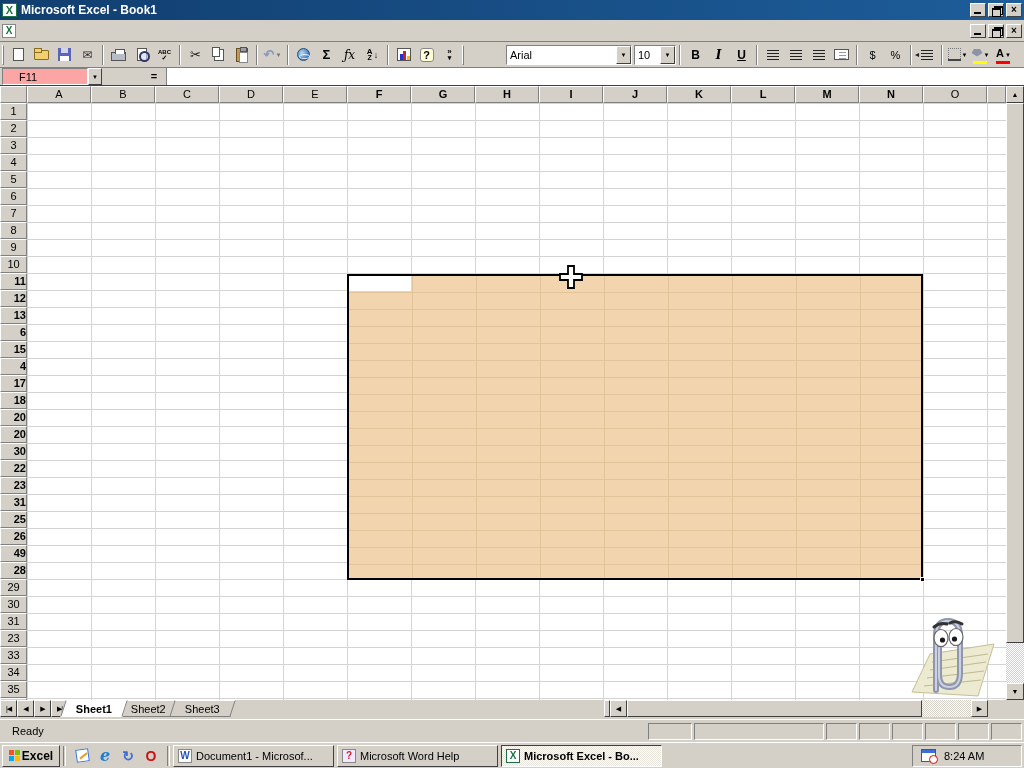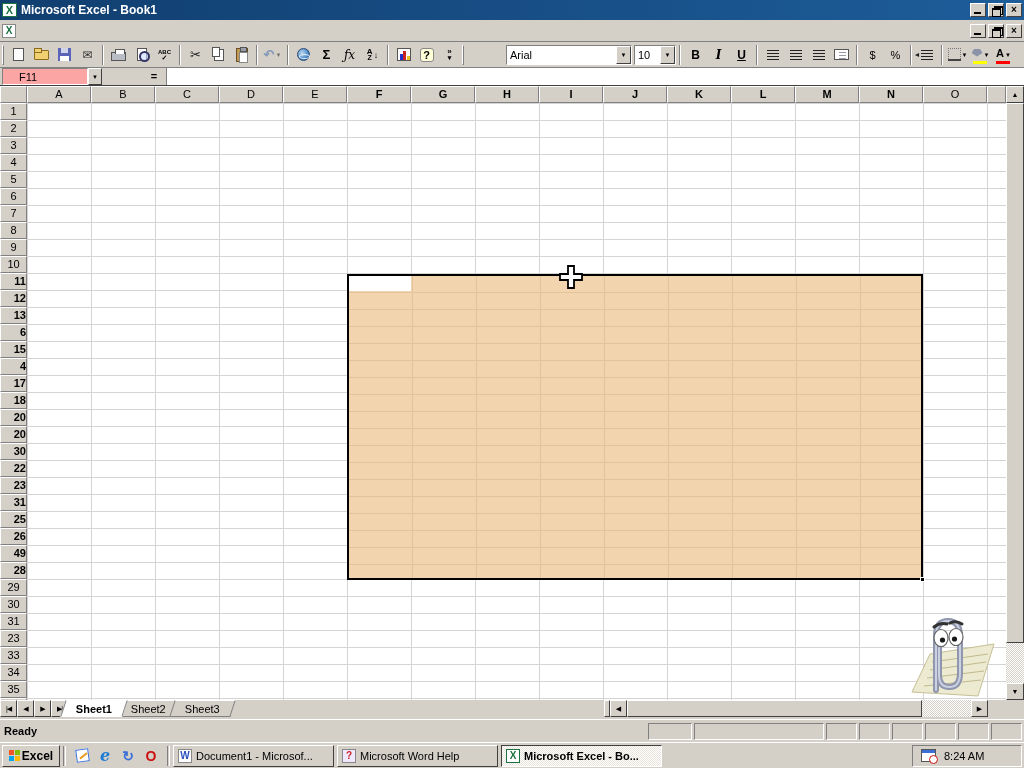--- a/index.html
+++ b/index.html
@@ -140,21 +140,21 @@
   .sheettab.active .lbl { font-weight:bold; }
   #hscroll { position:absolute; left:604px; top:700px; width:402px; height:17px; display:flex; }
   .hsplit { width:6px; height:17px; background:#d4d0c8; border:1px solid; border-color:#fff #404040 #404040 #fff; flex:0 0 auto; }
   #hthumb { width:295px; height:17px; background:#d4d0c8; border:1px solid; border-color:#fff #404040 #404040 #fff; flex:0 0 auto; }
   #htrack { flex:1; height:17px; }
 
   
   #statusbar { position:absolute; left:0; top:719px; width:1024px; height:23px; background:#d4d0c8;
     border-top:1px solid #fff; display:flex; align-items:center; padding:2px 2px 2px 0; gap:2px; }
   .pane { height:17px; border:1px solid; border-color:#808080 #fff #fff #808080; padding:2px 4px 0; }
-  #readypane { flex:1; border:none; padding-left:4px;font-weight:bold; }
+  #readypane { flex:1; border:none; padding-left:12px; }
   .pane.sm { width:31px; } .pane.md { width:44px; } .pane.lg { width:130px; }
 
   
   #taskbar { position:absolute; left:0; top:742px; width:1024px; height:26px; background:#d4d0c8;
     border-top:1px solid #fff; display:flex; align-items:center; padding:0 2px; gap:3px; }
   #startbtn { width:58px; height:22px; background:#d4d0c8; border:1px solid; border-color:#fff #404040 #404040 #fff;
     display:flex; align-items:center; justify-content:center; gap:2px; font-weight:bold; font-size:12px; }
   .flag { width:11px; height:11px; display:grid; grid-template-columns:5px 5px; grid-template-rows:5px 5px; gap:1px; }
   .flag span { display:block; }
   .tbsep { width:3px; height:20px; border-left:1px solid #808080; border-right:1px solid #fff; }

